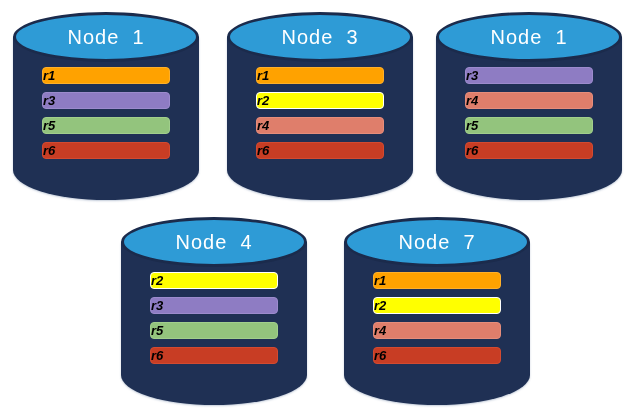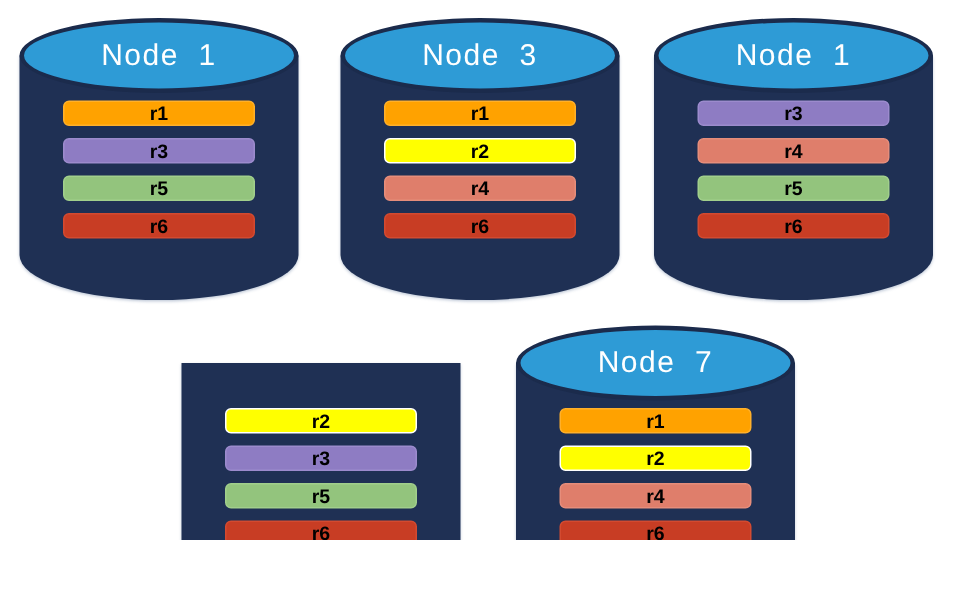--- a/index.html
+++ b/index.html
@@ -4,21 +4,21 @@
 <style>
   html, body {
     margin: 0;
     padding: 0;
     background: #ffffff;
     font-family: "Liberation Sans", sans-serif;
   }
   .stage {
     position: relative;
     width: 636px;
-    height: 360px;
+    height: 408px;
     background: var(--bg, #ffffff);
     overflow: hidden;
   }
   .cylinder {
     position: absolute;
     width: 186px;
     height: 188px;
   }
   
   .cylinder:nth-of-type(1) { left: 13px;  top: 12px; }
@@ -64,21 +64,22 @@
     flex-direction: column;
     gap: 8px;
   }
   .bar {
     height: 17px;
     box-sizing: border-box;
     border: 1px solid;
     border-radius: 4px;
     display: flex;
     align-items: center;
-    justify-content: center;
+    justify-content: flex-start;
+    font-style: italic;
   }
   .bar span {
     color: var(--bar-label);
     font-size: 13px;
     font-weight: bold;
     line-height: 1;
   }
 </style>
 </head>
 <body>
@@ -142,20 +143,23 @@
           <span>r5</span>
         </div>
         <div class="bar" style="background: rgb(200, 61, 36); border-color: rgb(211, 74, 48);">
           <span>r6</span>
         </div>
       </div>
   </div>
 
   <div class="cylinder">
     <div class="cyl-body"></div>
+    <div class="cyl-top">
+      <span class="node-label">Node  4</span>
+    </div>
     <div class="bars">
         <div class="bar" style="background: rgb(255, 255, 0); border-color: rgb(255, 255, 255);">
           <span>r2</span>
         </div>
         <div class="bar" style="background: rgb(142, 124, 195); border-color: rgb(156, 139, 205);">
           <span>r3</span>
         </div>
         <div class="bar" style="background: rgb(147, 196, 125); border-color: rgb(161, 207, 140);">
           <span>r5</span>
         </div>

